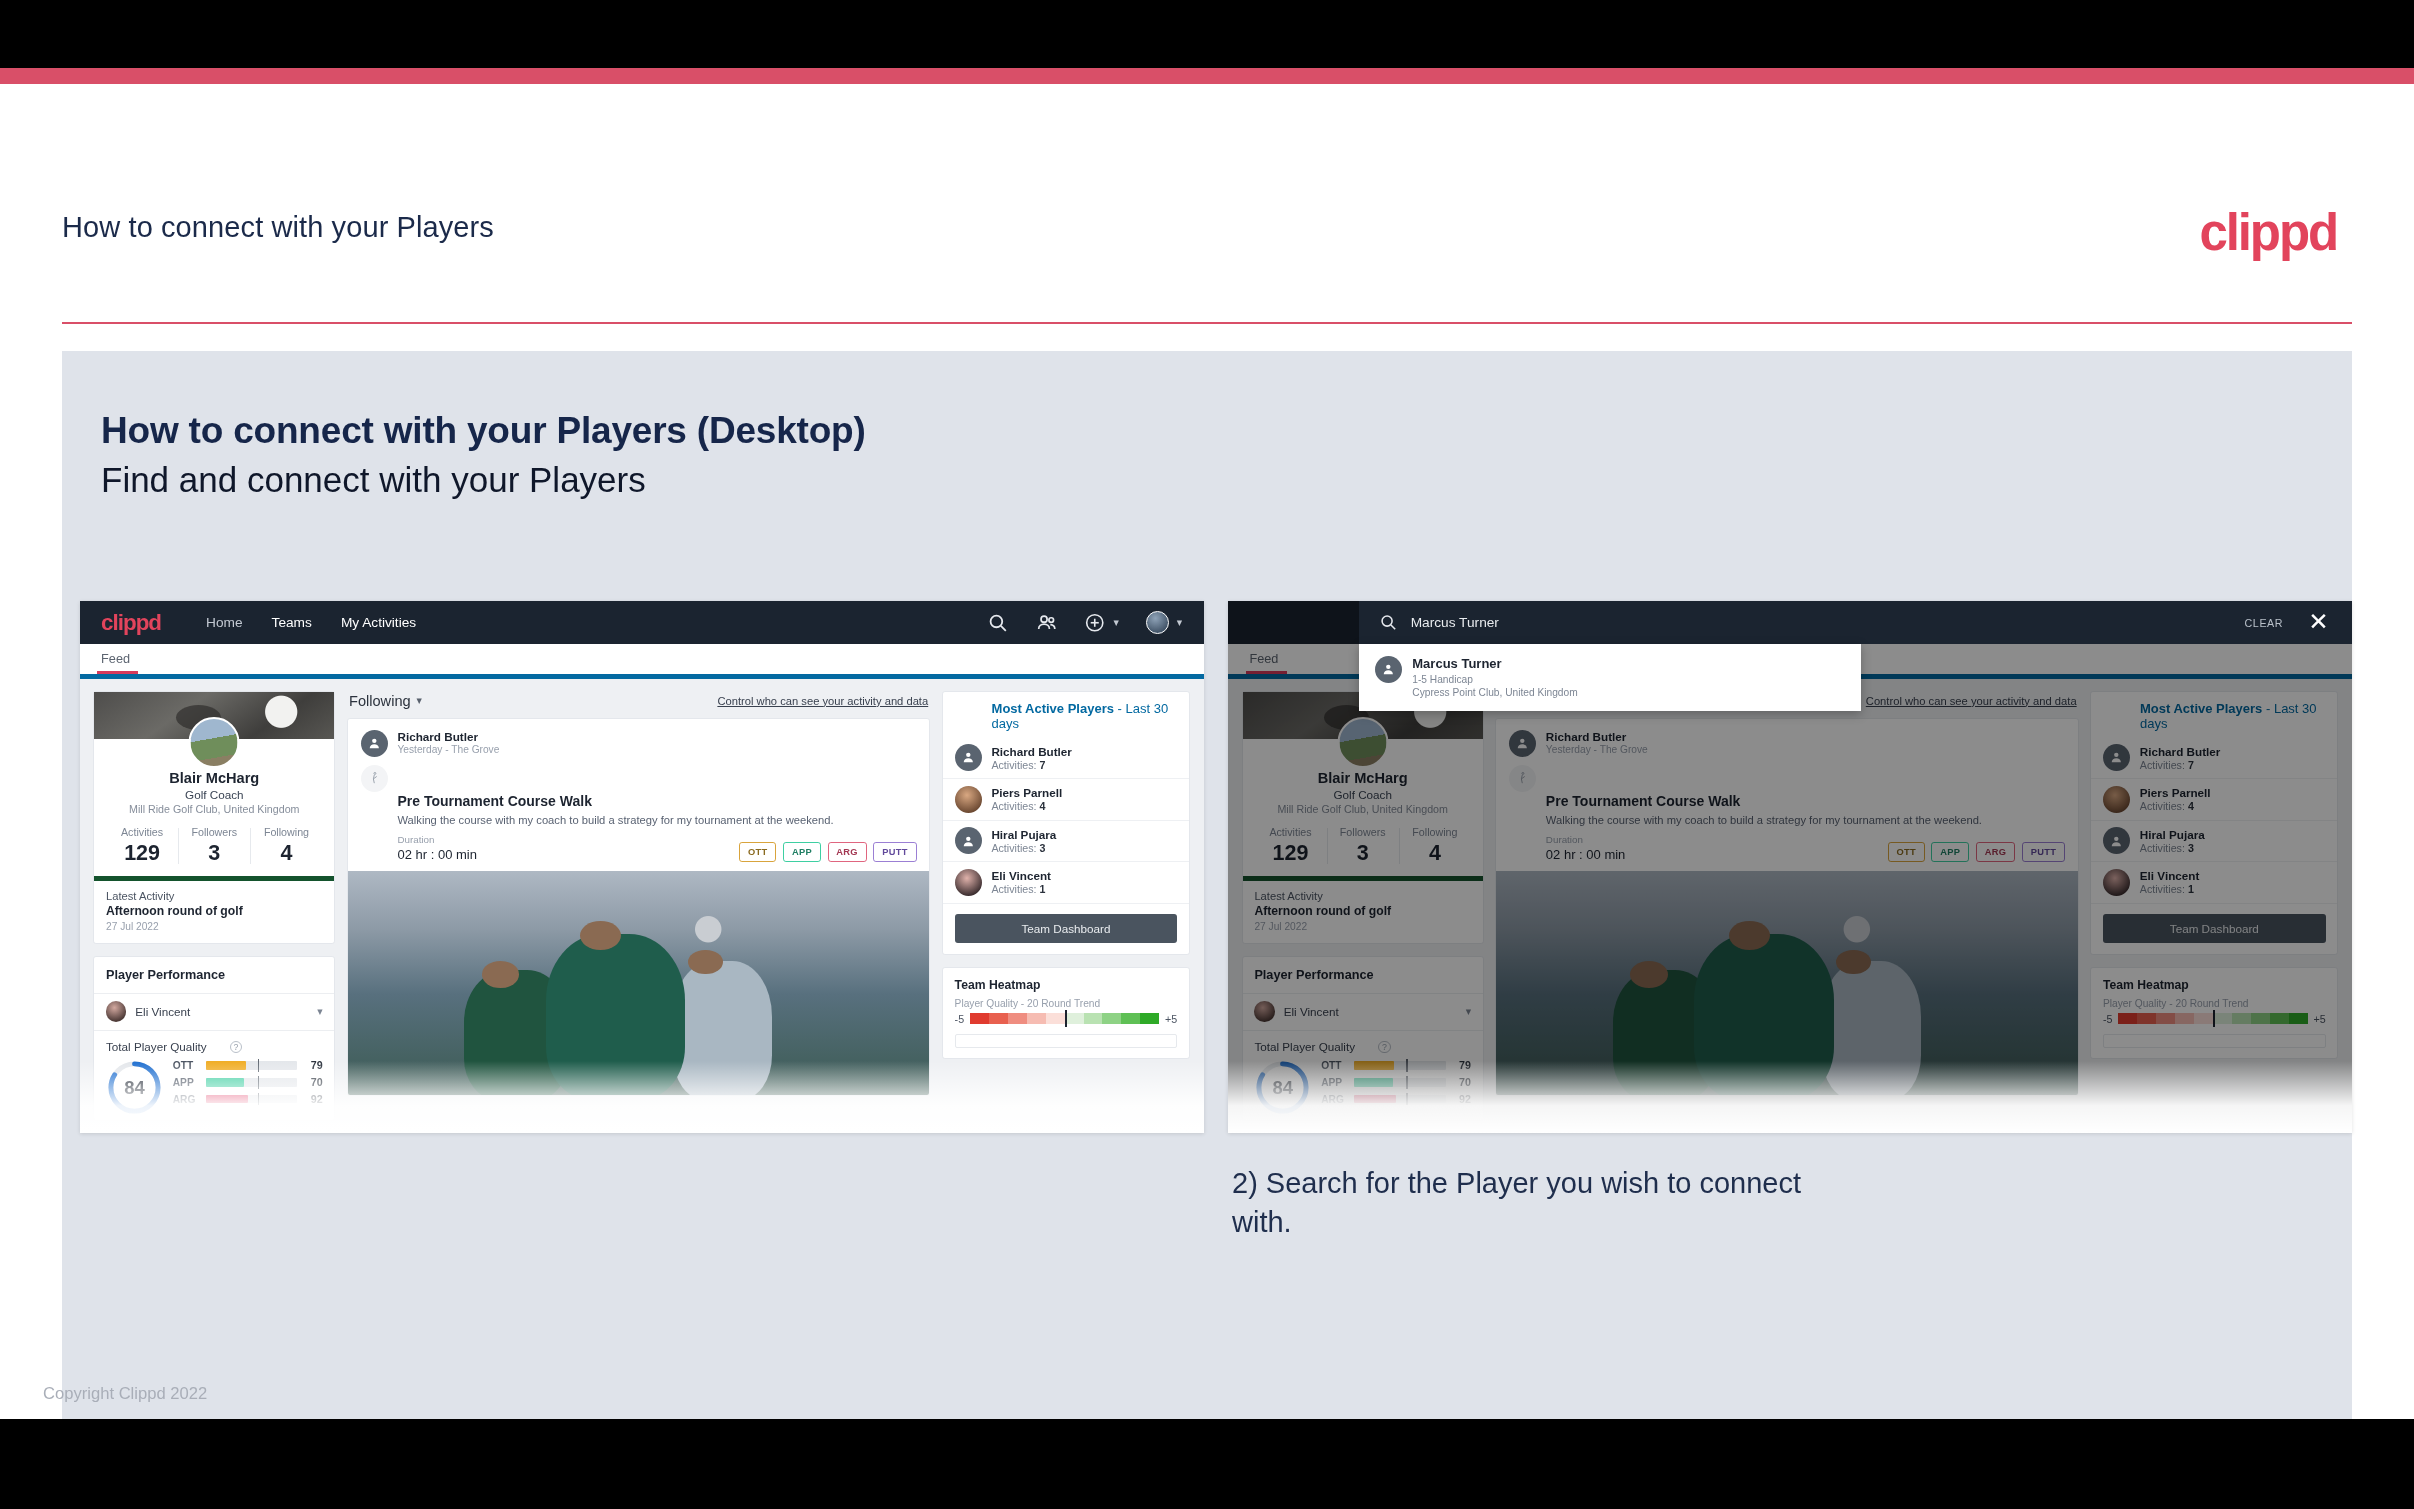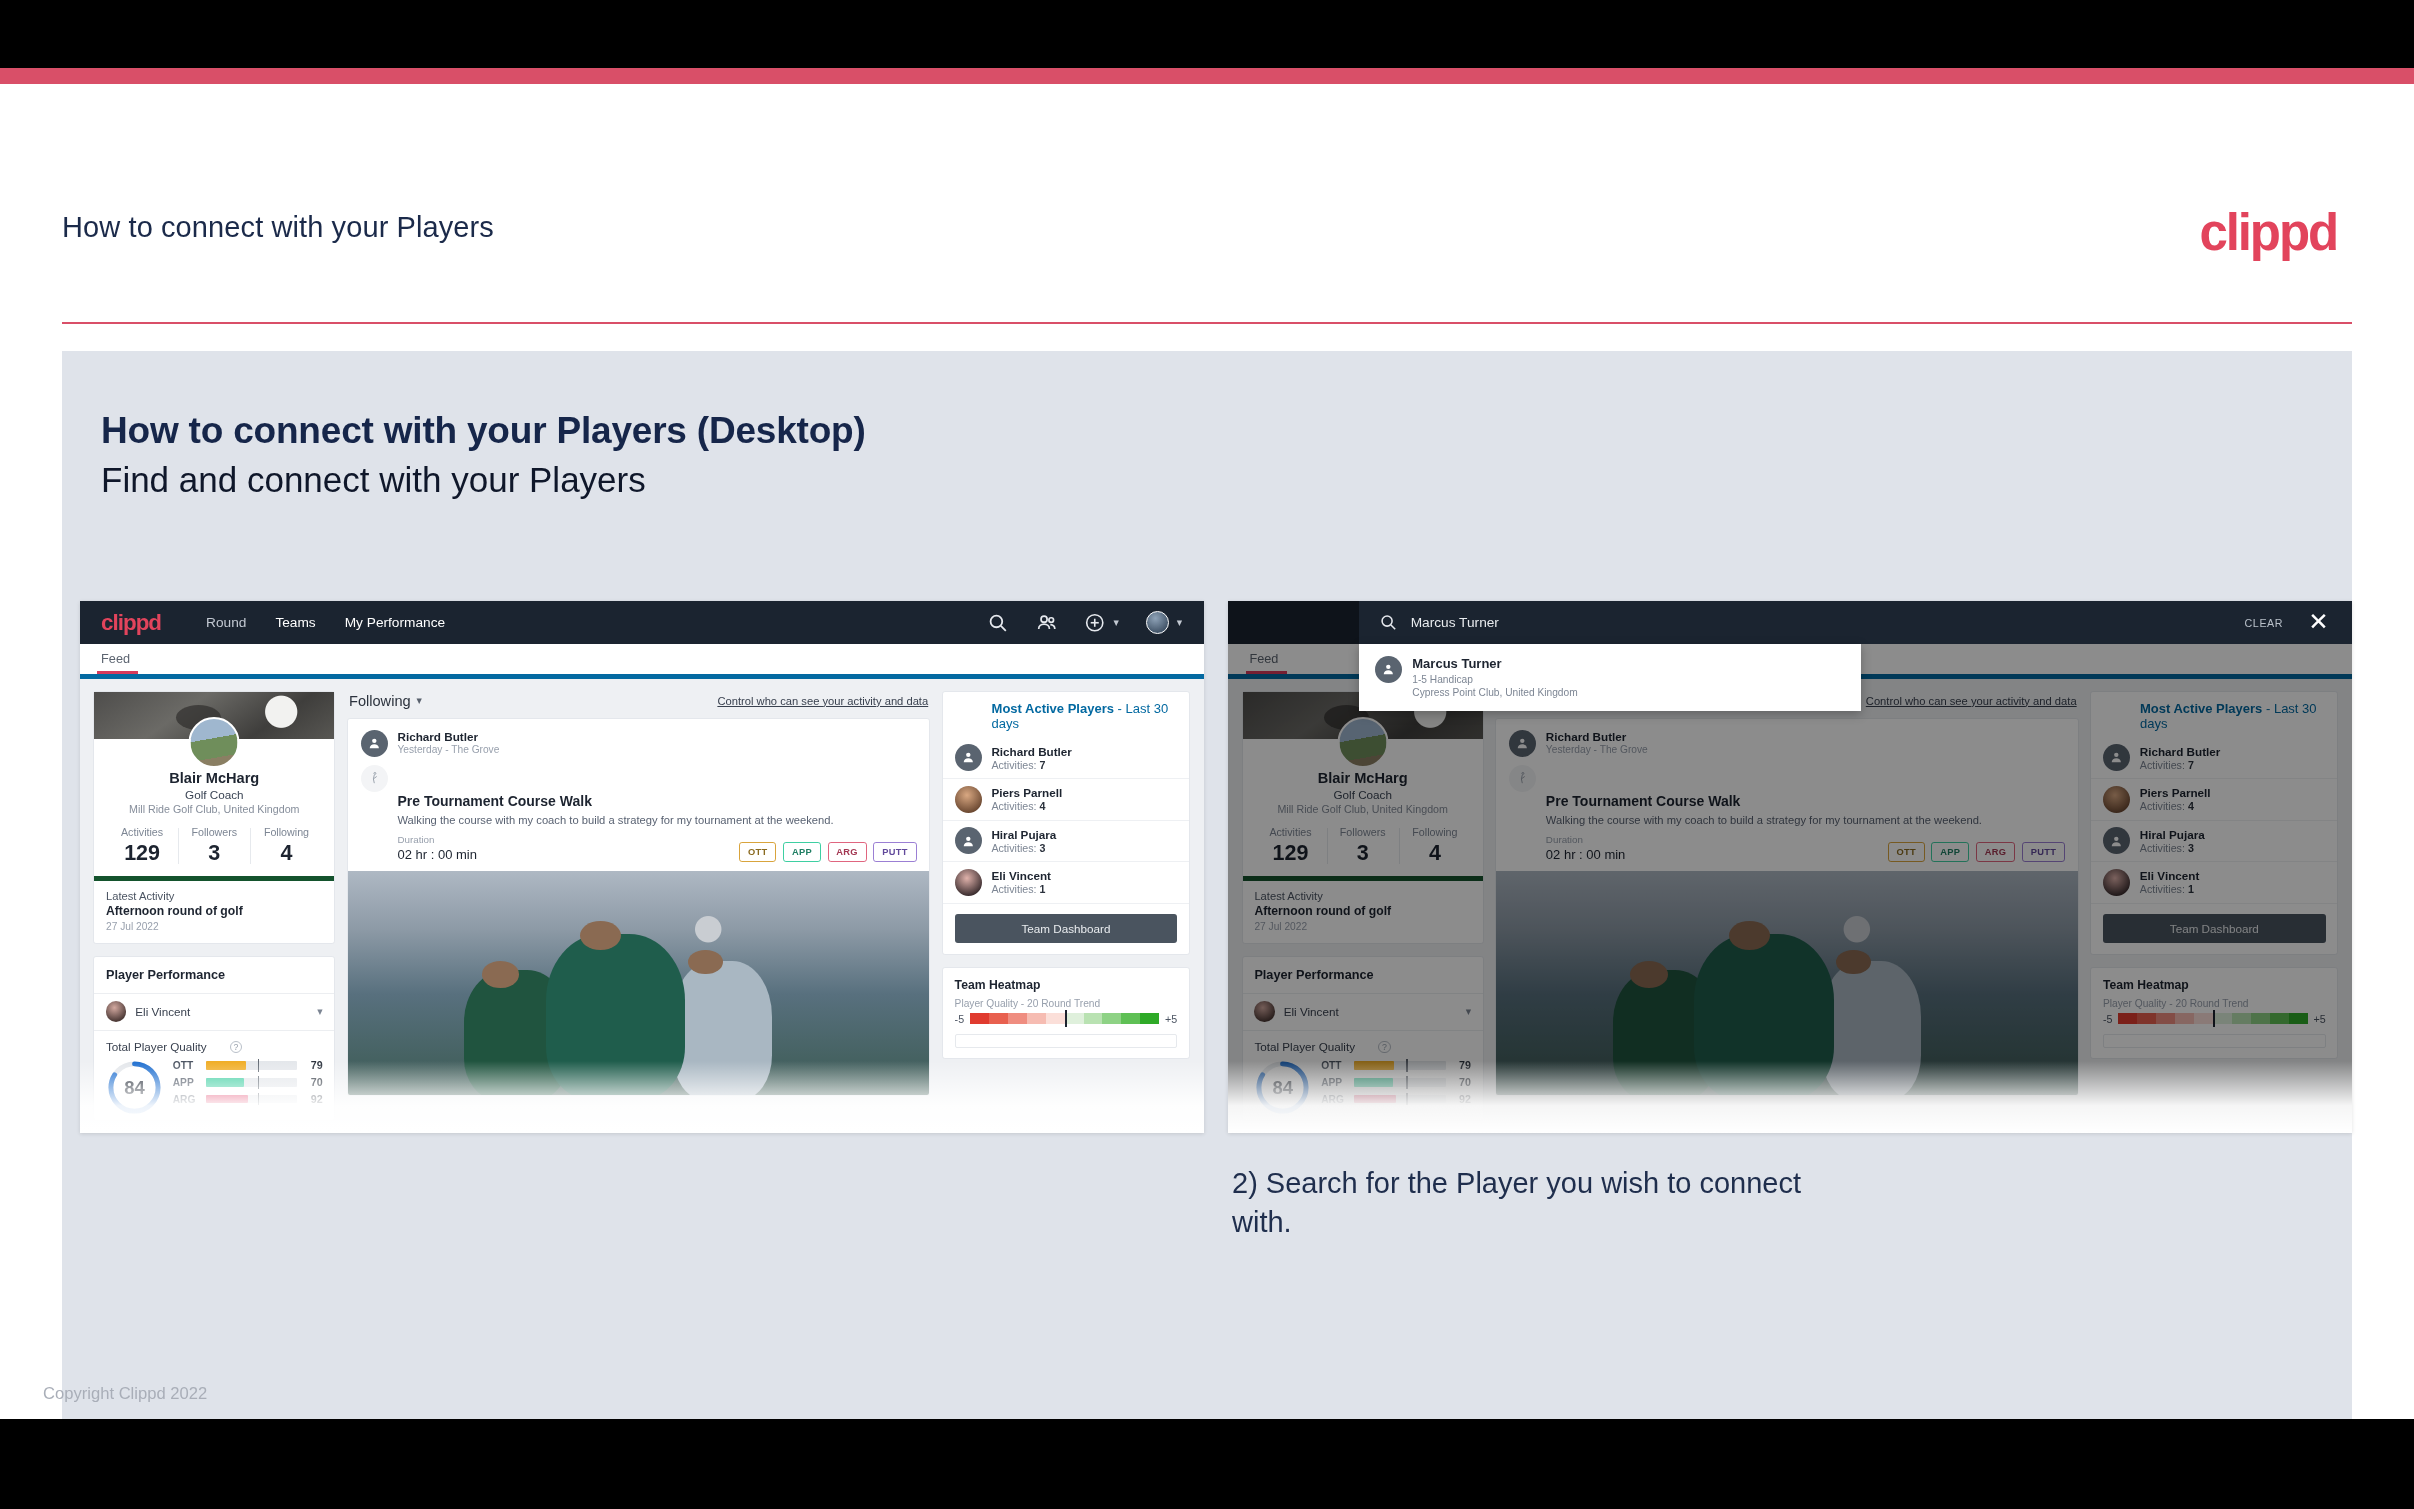--- a/index.html
+++ b/index.html
@@ -308,23 +308,23 @@
 
     <div class="body-panel">
       <div class="h1">How to connect with your Players (Desktop)</div>
       <div class="h2">Find and connect with your Players</div>
 
       <div class="shot left">
 
         <div class="appbar">
           <div class="app-logo">clippd</div>
           <div class="app-nav">
-            <span>Round</span>
+            <span>Home</span>
             <span class="active">Teams</span>
-            <span class="active">My Performance</span>
+            <span class="active">My Activities</span>
           </div>
           <div class="app-actions">
             <span class="ic">
               <svg viewBox="0 0 24 24" fill="none" stroke="currentColor" stroke-width="2">
                   <circle cx="10.5" cy="10.5" r="6.5"></circle>
                   <line x1="15.5" y1="15.5" x2="21" y2="21"></line>
                 </svg>
             </span>
             <span class="ic">
               <svg viewBox="0 0 24 24" fill="none" stroke="currentColor" stroke-width="1.9">

